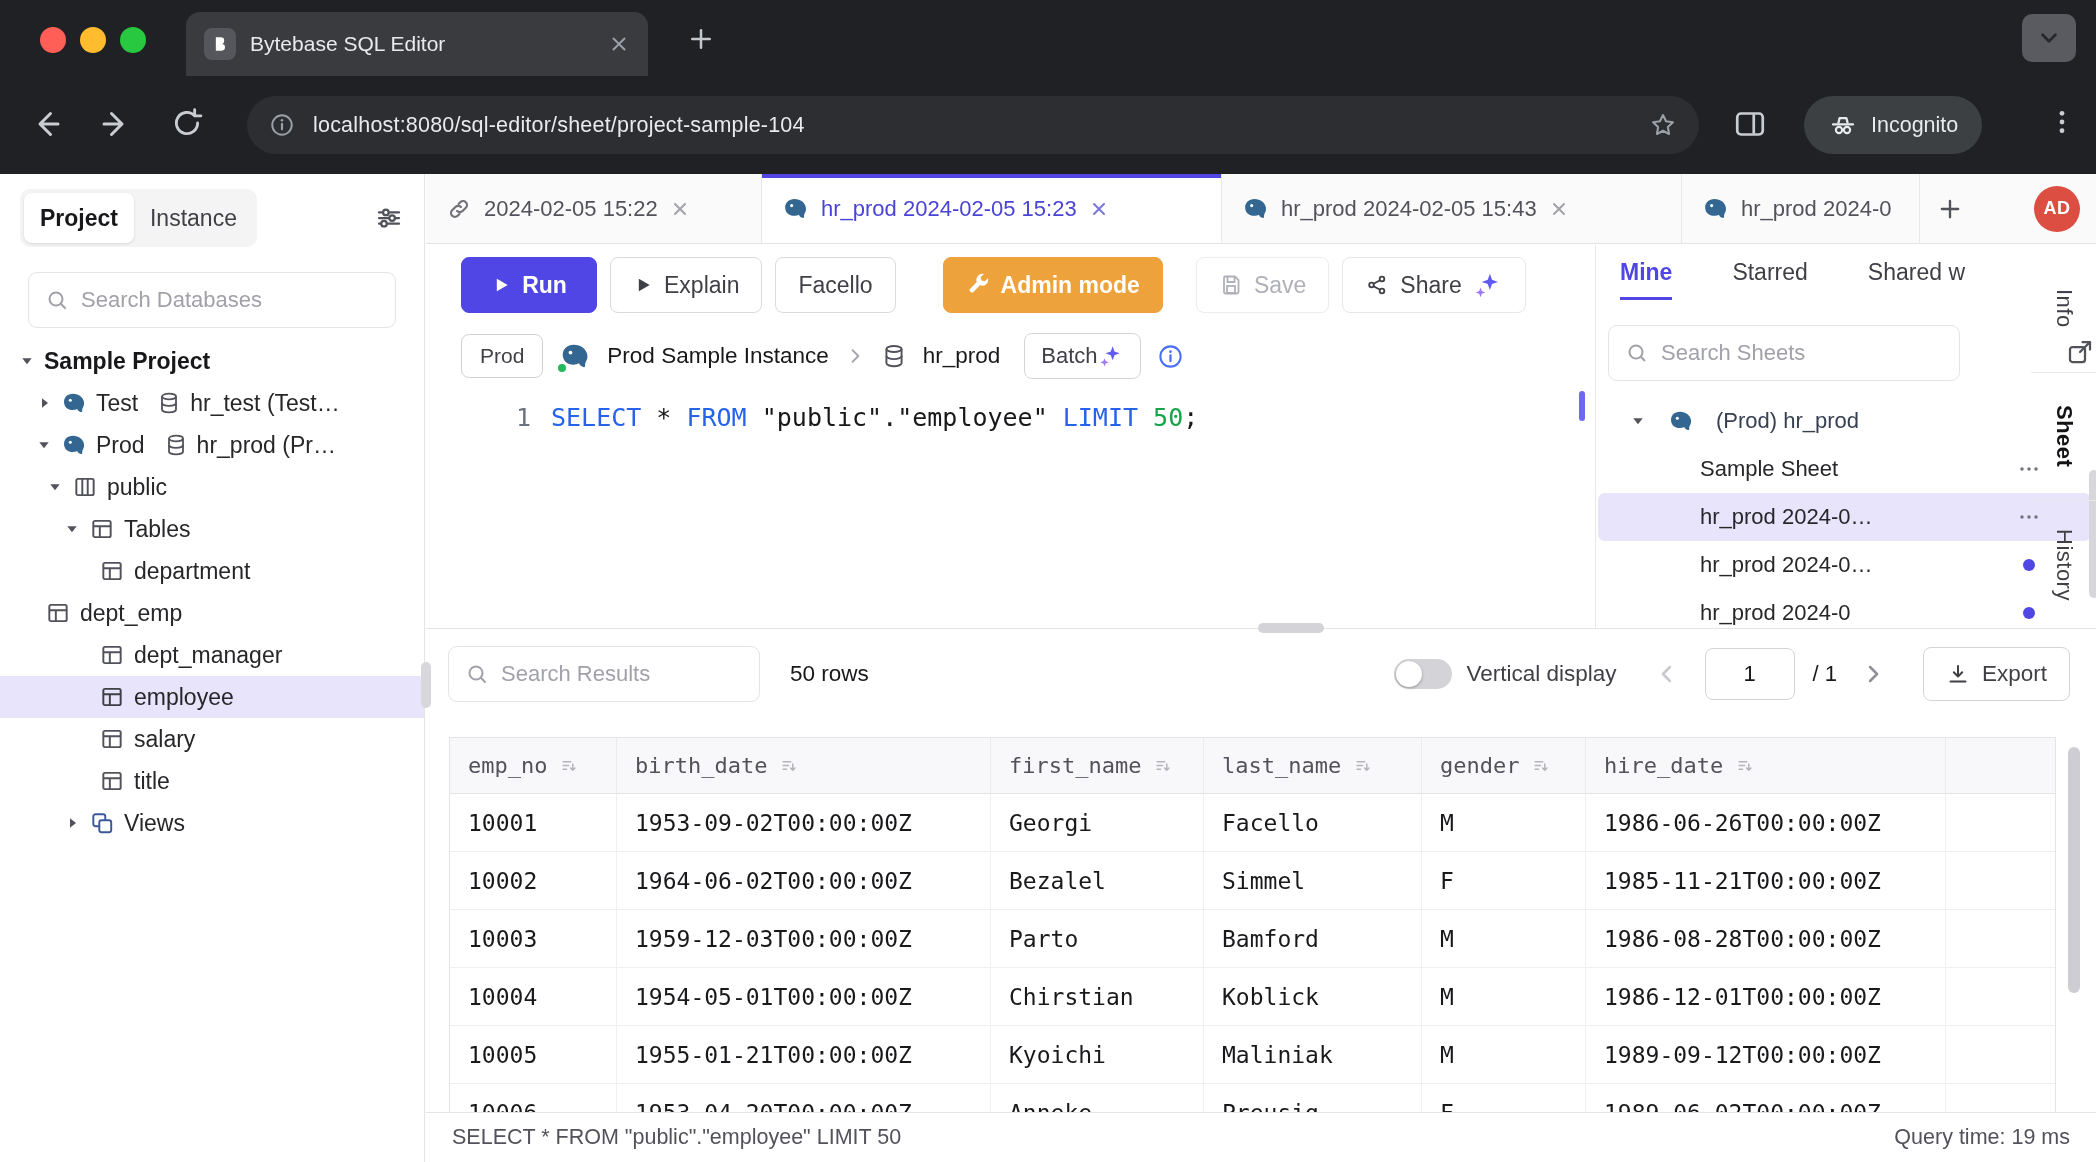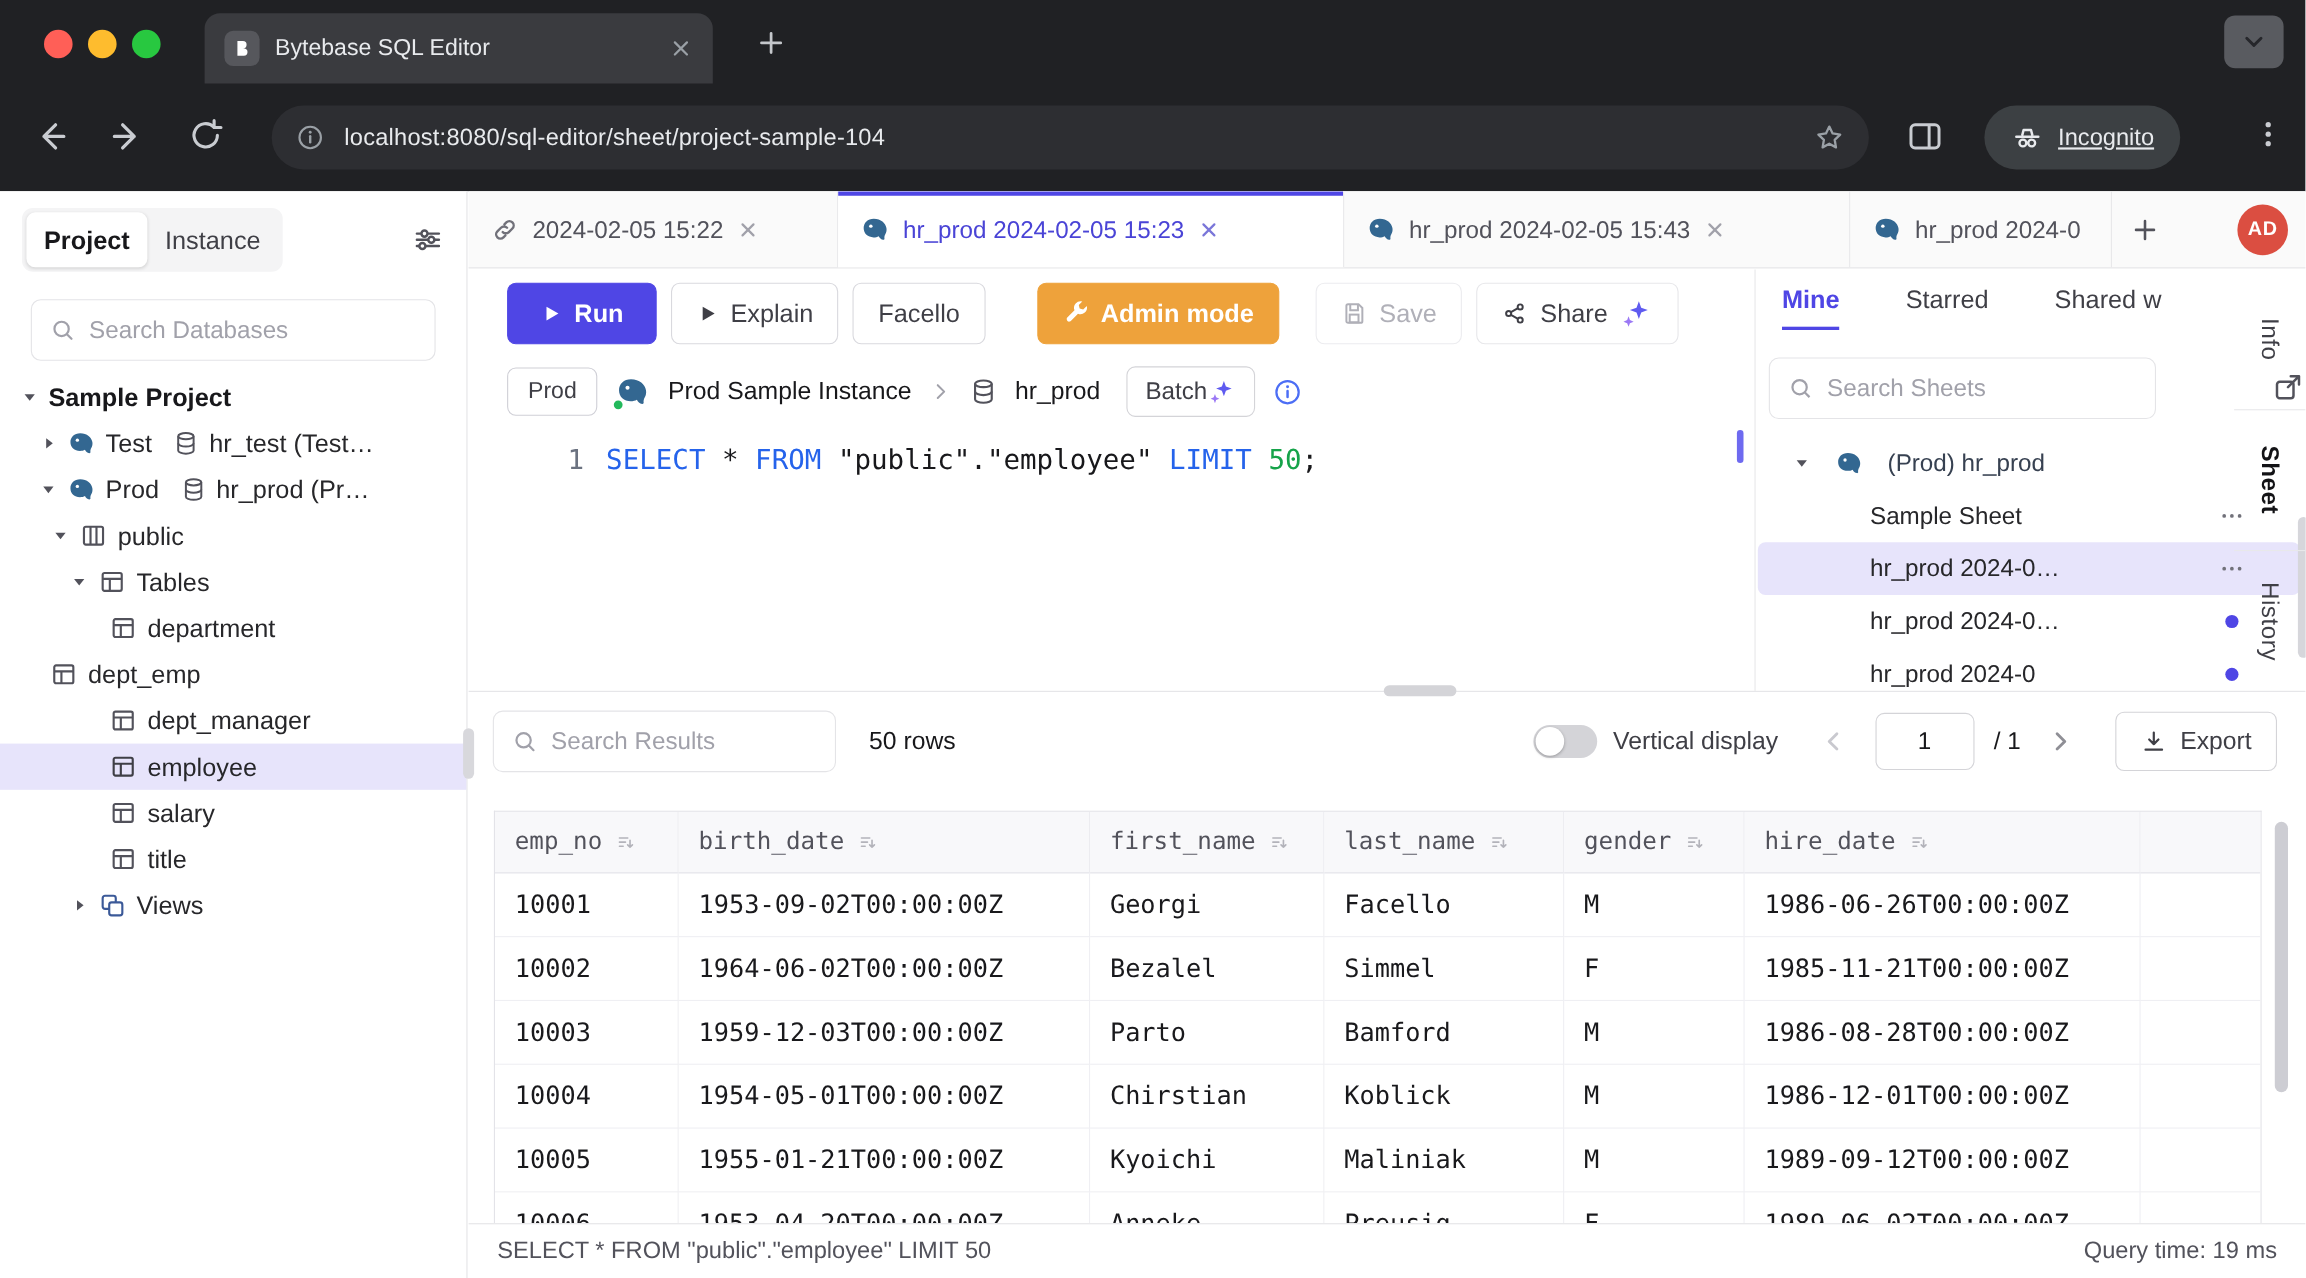--- a/index.html
+++ b/index.html
@@ -15,21 +15,21 @@
   .light.red{ left:40px; background:#ff5f57; } .light.yellow{ left:80px; background:#febc2e; } .light.green{ left:120px; background:#28c840; }
   .btab { position:absolute; left:186px; top:12px; width:462px; height:64px; background:#3a3b3f; border-radius:14px 14px 0 0; display:flex; align-items:center; padding:0 18px; gap:14px; }
   .favicon { width:32px; height:32px; border-radius:8px; background:#56575c; display:flex; align-items:center; justify-content:center; flex:none; }
   .btab-title { flex:1; color:#e8eaed; font-size:21px; white-space:nowrap; overflow:hidden; }
   .newtab { position:absolute; left:686px; top:24px; }
   .tabsearch { position:absolute; right:20px; top:14px; width:54px; height:48px; border-radius:10px; background:#595b60; display:flex; align-items:center; justify-content:center; }
   .navbar { position:relative; height:98px; }
   .navicon { position:absolute; top:30px; }
   .omnibox { position:absolute; left:247px; top:20px; width:1452px; height:58px; border-radius:29px; background:#2d2e32; display:flex; align-items:center; padding:0 22px; gap:18px; }
   .url { flex:1; color:#e8eaed; font-size:21.5px; letter-spacing:.2px; white-space:nowrap; overflow:hidden; }
-  .incog { position:absolute; left:1804px; top:20px; height:58px; border-radius:29px; background:#3c4043; display:flex; align-items:center; padding:0 24px; gap:13px; color:#e8eaed; font-size:21.5px;text-decoration:underline; }
+  .incog { position:absolute; left:1804px; top:20px; height:58px; border-radius:29px; background:#3c4043; display:flex; align-items:center; padding:0 24px; gap:13px; color:#e8eaed; font-size:21.5px; }
 
   
   .app { position:absolute; top:174px; left:0; right:0; bottom:0; background:#fff; }
 
   
   .sidebar { position:absolute; left:0; top:0; bottom:0; width:425px; border-right:1px solid #e4e4e7; background:#fff; }
   .sb-top { position:absolute; top:14px; left:20px; right:20px; height:60px; display:flex; align-items:center; }
   .seg { display:inline-flex; background:#f4f4f5; border-radius:10px; padding:4px; }
   .seg-item { height:50px; display:flex; align-items:center; padding:0 16px; font-size:23px; color:#3f3f46; border-radius:8px; }
   .seg-item.active { background:#fff; color:#18181b; font-weight:700; box-shadow:0 1px 3px rgba(0,0,0,.12); }

